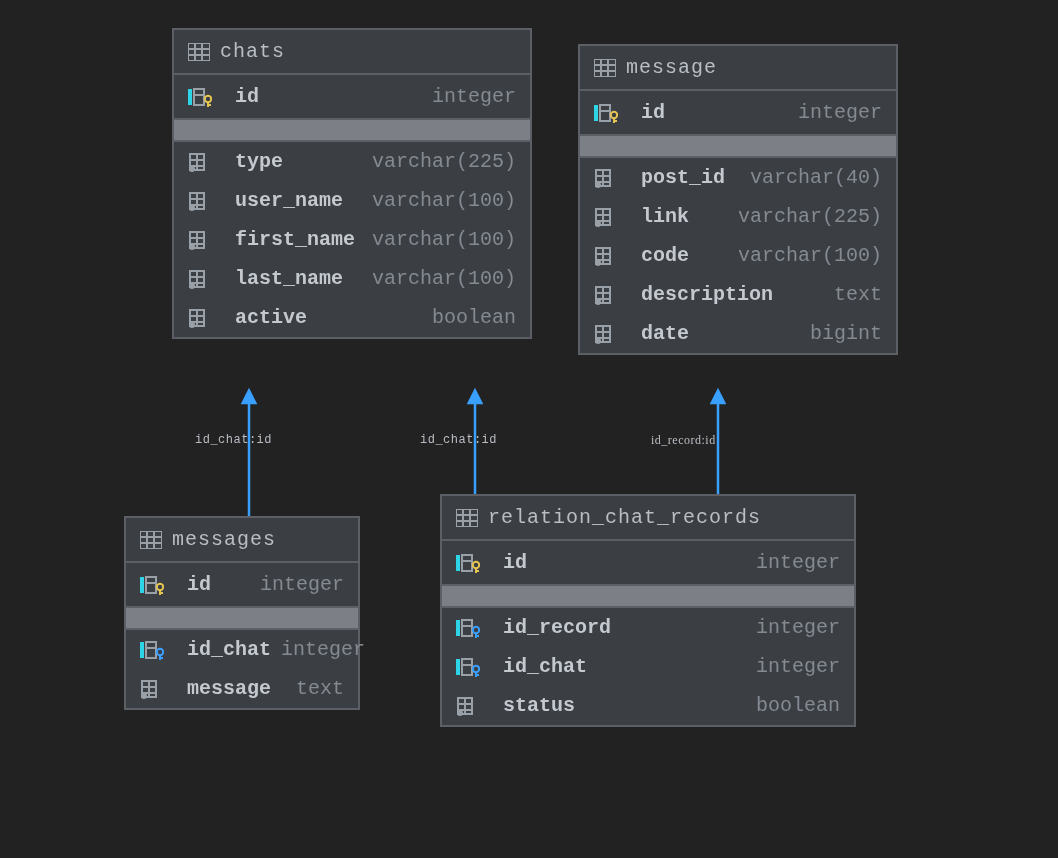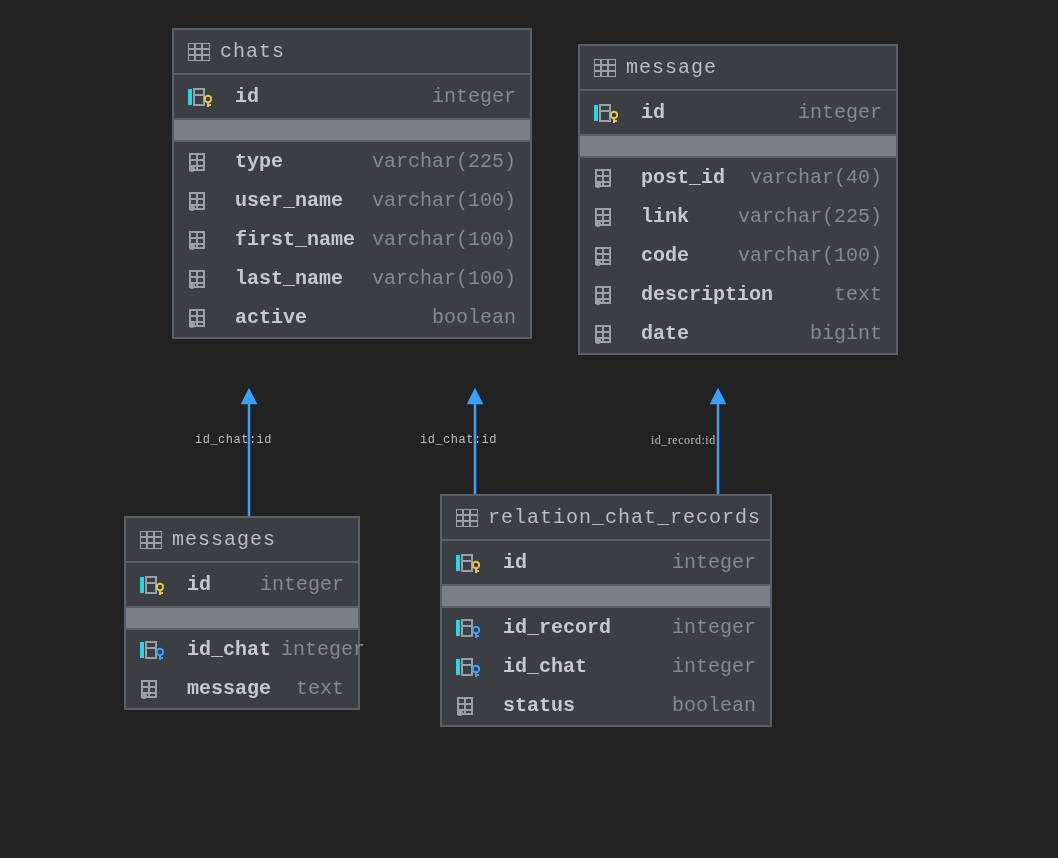--- a/index.html
+++ b/index.html
@@ -326,21 +326,21 @@
               <line x1="9" y1="2" x2="9" y2="18" stroke="#9aa0a7" stroke-width="2"></line>
               <circle cx="4" cy="17" r="3" fill="#9aa0a7"></circle>
             </svg>
             <span class="col-name">message</span>
           </div>
           <span class="col-type">text</span>
         </div>
       </div>
   </div>
 
-  <div class="table" style="left:440px; top:494px; width:332px;">
+  <div class="table" style="left:440px; top:494px; width:416px;">
     <div class="table-header">
       <svg class="ico" width="22" height="18">
           <rect x="0" y="0" width="22" height="18" fill="none" stroke="#9aa0a7" stroke-width="2"></rect>
           <line x1="0" y1="6" x2="22" y2="6" stroke="#9aa0a7" stroke-width="2"></line>
           <line x1="0" y1="12" x2="22" y2="12" stroke="#9aa0a7" stroke-width="2"></line>
           <line x1="7" y1="0" x2="7" y2="18" stroke="#9aa0a7" stroke-width="2"></line>
           <line x1="14" y1="0" x2="14" y2="18" stroke="#9aa0a7" stroke-width="2"></line>
         </svg>
       <span>relation_chat_records</span>
     </div>

